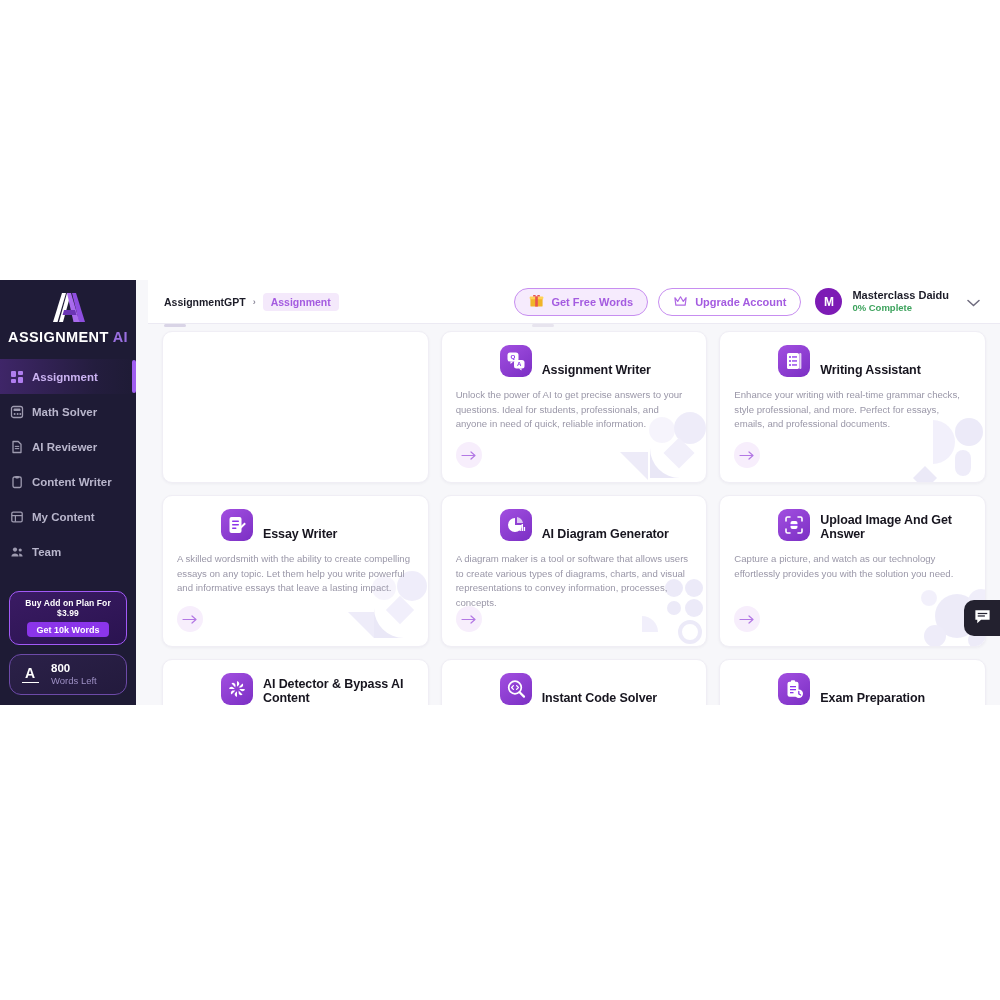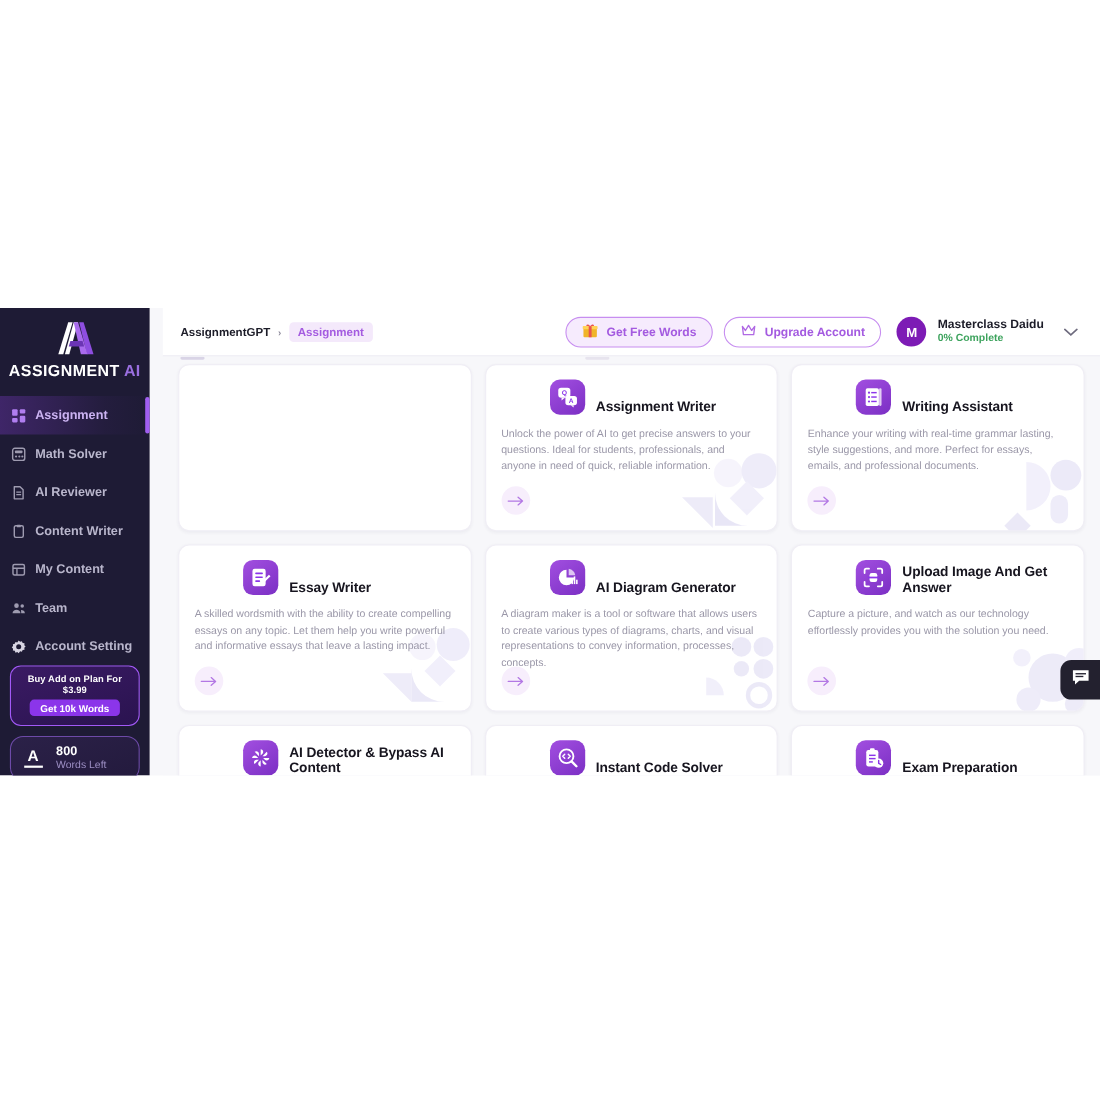--- a/index.html
+++ b/index.html
@@ -272,29 +272,20 @@
           <svg width="14" height="14" viewBox="0 0 14 14">
             <circle cx="5" cy="4.6" r="2.1" fill="#9e9bb0"></circle>
             <circle cx="10.2" cy="5" r="1.6" fill="#9e9bb0"></circle>
             <path d="M1.4 11.6 c0-2 1.7-3.2 3.6-3.2 s3.6 1.2 3.6 3.2 z" fill="#9e9bb0"></path>
             <path d="M9.1 8.6 c1.8 0 3.5 .9 3.5 3 h-3.3 z" fill="#9e9bb0"></path>
           </svg>
         </span>
         <span class="label">Team</span>
       </div>
 
-      <div class="nav-item">
-        <span class="nav-ico">
-          <svg width="14" height="14" viewBox="0 0 14 14">
-            <path d="M7 1.3 l1.3 1.1 1.6-.5 .7 1.6 1.7 .3 -.2 1.7 1.2 1.2 -1.2 1.2 .2 1.7 -1.7 .3 -.7 1.6 -1.6-.5 L7 12.9 l-1.3-1.1 -1.6 .5 -.7-1.6 -1.7-.3 .2-1.7 L.7 7.5 l1.2-1.2 -.2-1.7 1.7-.3 .7-1.6 1.6 .5 z" fill="#d8d5e2"></path>
-            <circle cx="7" cy="7" r="2.3" fill="#1e1b35"></circle>
-          </svg>
-        </span>
-        <span class="label">Account Setting</span>
-      </div>
 
     </nav>
 
     <div class="side-bottom">
       <div class="addon-card">
         <div class="addon-title">Buy Add on Plan For $3.99</div>
         <div class="addon-btn">Get 10k Words</div>
       </div>
       <div class="words-card">
         <div class="words-glyph">
@@ -407,21 +398,21 @@
               <circle cx="6" cy="6" r="1" fill="#8b35ea"></circle>
               <circle cx="6" cy="10" r="1" fill="#8b35ea"></circle>
               <circle cx="6" cy="14" r="1" fill="#8b35ea"></circle>
               <rect x="8" y="5.3" width="5" height="1.3" fill="#8b35ea"></rect>
               <rect x="8" y="9.3" width="5" height="1.3" fill="#8b35ea"></rect>
               <rect x="8" y="13.3" width="5" height="1.3" fill="#8b35ea"></rect>
             </svg>
           </div>
           <div class="card-title">Writing Assistant</div>
         </div>
-        <div class="card-desc">Enhance your writing with real-time grammar lasting, style suggestions, and more. Perfect for essays, emails, and professional documents.</div>
+        <div class="card-desc">Enhance your writing with real-time grammar checks, style professional, and more. Perfect for essays, emails, and professional documents.</div>
         <div class="go">
           <svg width="16" height="11" viewBox="0 0 16 11">
               <path d="M1 5.5 H14 M10 2 L14 5.5 L10 9" fill="none" stroke="#b378e4" stroke-width="1.2" stroke-linecap="round" stroke-linejoin="round"></path>
             </svg>
         </div>
         <div class="deco">
           <svg width="120" height="100" viewBox="0 0 120 100">
             <path d="M64 30 a22 22 0 0 1 0 44 z" fill="#e5e1f7"></path>
             <circle cx="100" cy="42" r="14" fill="#d9d5f1"></circle>
             <rect x="86" y="60" width="16" height="26" rx="8" fill="#ddd9f3"></rect>

